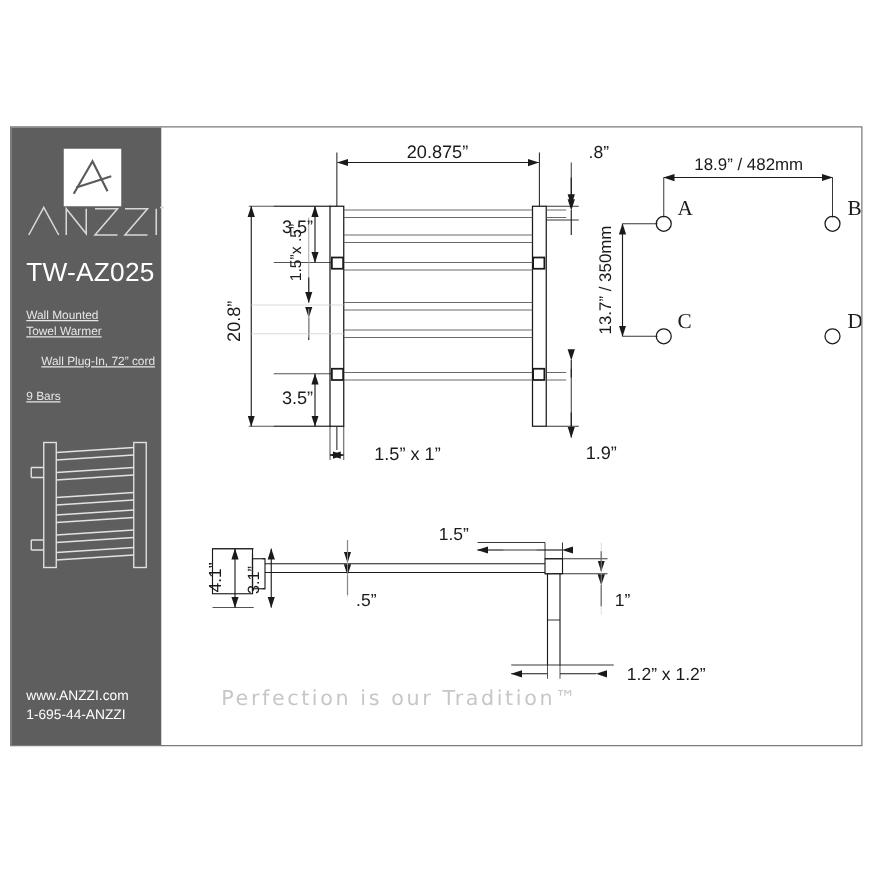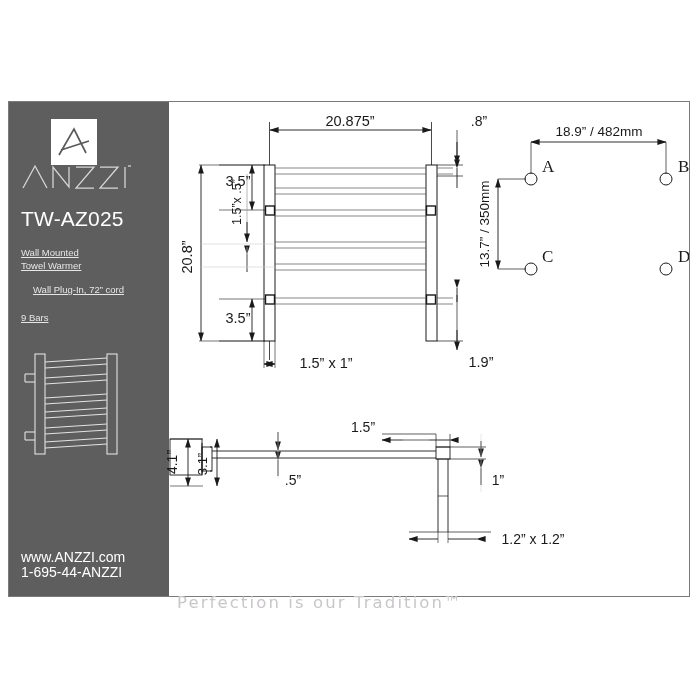--- a/index.html
+++ b/index.html
@@ -4,21 +4,21 @@
 <style>
   html,body{margin:0;padding:0;background:#ffffff;}
   body{width:700px;height:700px;position:relative;overflow:hidden;
        font-family:"Liberation Sans","DejaVu Sans",sans-serif;}
 
   
   #sheet{position:absolute;left:8px;top:101px;width:682px;height:496px;
          border:1.5px solid #7b7b7b;background:#fff;box-sizing:border-box;}
 
   
-  #sidebar{position:absolute;left:0;top:0;width:160px;height:100%;
+  #sidebar{position:absolute;left:0;top:0;width:120px;height:100%;
            background:#5e5e5e;box-sizing:border-box;}
 
   .logo-square{position:absolute;left:42px;top:17px;width:46px;height:46px;
                background:#ffffff;}
   .logo-square svg{display:block;}
 
   .wordmark{position:absolute;left:12px;top:60px;width:112px;height:30px;}
   .wordmark svg{display:block;}
 
   .model{position:absolute;left:12px;top:105px;color:#ffffff;
@@ -26,31 +26,31 @@
 
   .spec{position:absolute;left:12px;color:#e6e6e6;font-size:9.5px;
         line-height:12.5px;white-space:pre-line;text-decoration:underline;}
   .spec.s1{top:145px;}
   .spec.s2{top:182px;margin-left:12px;}
   .spec.s3{top:210px;}
 
   .thumb{position:absolute;left:14px;top:250px;width:104px;height:112px;}
   .thumb svg{display:block;}
 
-  .contact{position:absolute;left:12px;color:#ffffff;font-size:14px;
+  .contact{position:absolute;left:12px;color:#ffffff;font-size:11px;
            line-height:15px;white-space:pre-line;}
   .contact{top:448px;}
 
   
   #canvas{position:absolute;left:132px;top:0;right:0;bottom:0;}
   #canvas svg{display:block;}
 
   .tagline{position:absolute;left:168px;top:447px;font-size:16.5px;
            color:#c9c6c9;letter-spacing:2.1px;white-space:nowrap;
-           font-family:"DejaVu Sans",sans-serif;margin-top:44px;}
+           font-family:"DejaVu Sans",sans-serif;}
 </style>
 </head>
 <body>
 
 <div id="sheet">
 
   <div id="sidebar">
 
     <div class="logo-square">
       <svg width="46" height="46" viewBox="0 0 46 46">

